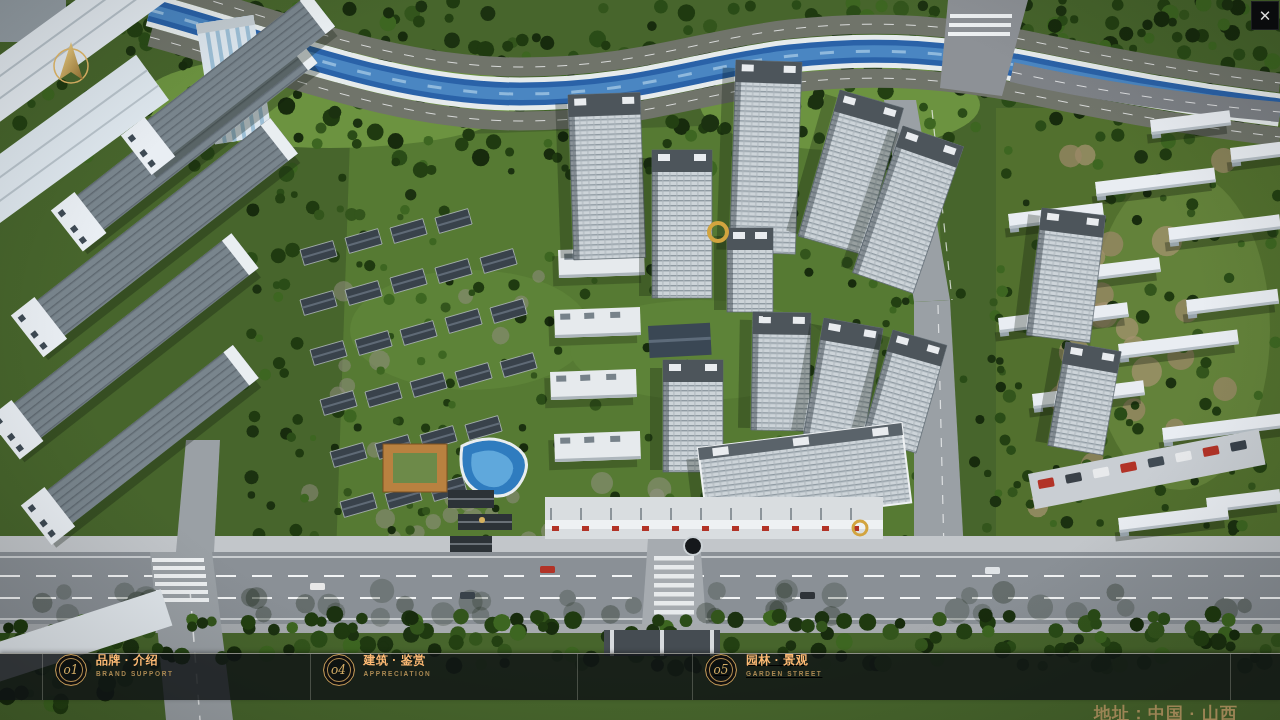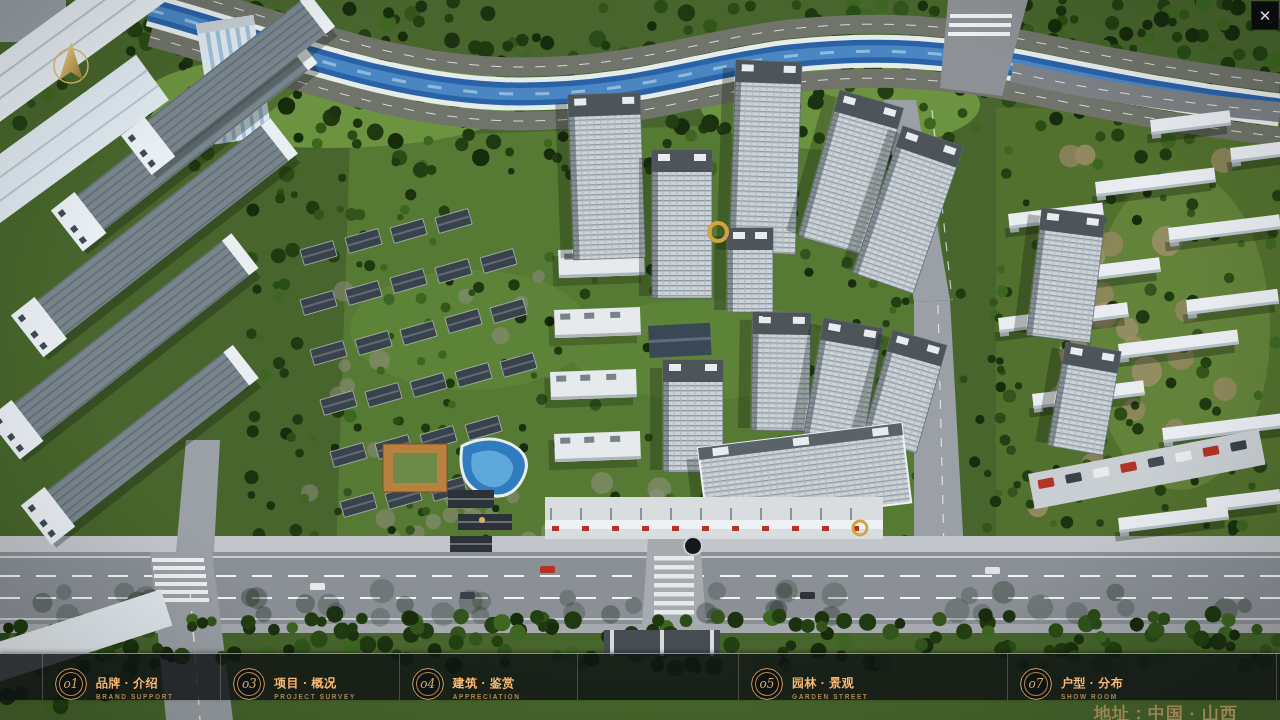--- a/index.html
+++ b/index.html
@@ -13,22 +13,22 @@
   
   #close{position:absolute;top:1px;right:1px;width:28px;height:29px;background:#0a0b0d;
     color:#dcdcdc;border:1px solid #1d1f22;font-size:15px;line-height:27px;text-align:center;
     cursor:pointer;padding:0;font-family:"Liberation Sans",sans-serif;}
   
   #menubar{position:absolute;left:0;right:0;top:653px;height:46px;
     background:rgba(15,18,21,0.82);border-top:1px solid rgba(235,233,222,0.55);
     box-shadow:0 -1px 4px rgba(0,0,0,0.35);}
   .mgroup{position:absolute;top:0;bottom:0;display:flex;}
   #mgroup-left{left:42px;width:536px;}
-  #mgroup-right{left:738px;width:539px;}
-  .mi{flex:1;display:flex;align-items:flex-end;gap:9px;padding-left:12px;cursor:pointer;
+  #mgroup-right{left:692px;width:539px;text-decoration:underline;}
+  .mi{flex:1;display:flex;align-items:flex-start;gap:9px;padding-left:12px;cursor:pointer;
       border-left:1px solid rgba(215,215,205,0.26);}
   .mgroup .mi:last-child{border-right:1px solid rgba(215,215,205,0.26);}
   .badge{flex:0 0 auto;width:30px;height:30px;border:1px solid #c49a58;border-radius:50%;
     display:flex;align-items:center;justify-content:center;background:rgba(8,10,12,0.55);
     box-shadow:inset 0 0 0 3px rgba(8,10,12,0.95), inset 0 0 0 4px rgba(196,154,88,0.9);}
   .badge span{font-family:"DejaVu Serif",serif;font-style:italic;font-size:12px;color:#d3ad66;}
   .mtxt{display:flex;flex-direction:column;justify-content:center;}
   .zh{font-size:12px;font-weight:700;color:#fdba74;letter-spacing:0.5px;line-height:1.05;white-space:nowrap;}
   .en{margin-top:3px;font-size:6.5px;font-weight:600;color:#a98852;letter-spacing:1.6px;white-space:nowrap;}
   
@@ -1786,54 +1786,36 @@
         <div class="badge">
             <span>o1</span>
           </div>
         <div class="mtxt">
             <div class="zh">品牌 · 介绍</div>
         <div class="en">BRAND SUPPORT</div>
           </div>
       </div>
       <div class="mi">
         <div class="badge">
-            <span>o3</span>
-          </div>
-        <div class="mtxt">
-            <div class="zh">项目 · 概况</div>
-        <div class="en">PROJECT SURVEY</div>
-          </div>
-      </div>
-      <div class="mi">
-        <div class="badge">
             <span>o4</span>
           </div>
         <div class="mtxt">
             <div class="zh">建筑 · 鉴赏</div>
         <div class="en">APPRECIATION</div>
           </div>
       </div>
     </div>
 
     <div id="mgroup-right" class="mgroup">
       <div class="mi">
         <div class="badge">
             <span>o5</span>
           </div>
         <div class="mtxt">
             <div class="zh">园林 · 景观</div>
         <div class="en">GARDEN STREET</div>
           </div>
       </div>
-      <div class="mi">
-        <div class="badge">
-            <span>o7</span>
-          </div>
-        <div class="mtxt">
-            <div class="zh">户型 · 分布</div>
-        <div class="en">SHOW ROOM</div>
-          </div>
-      </div>
     </div>
   </div>
 
   <div id="address">地址：中国 · 山西</div>
 </div>
 
 </body></html>

